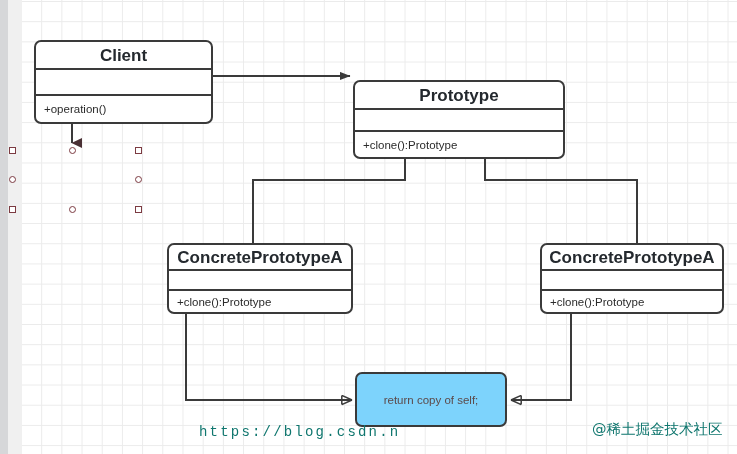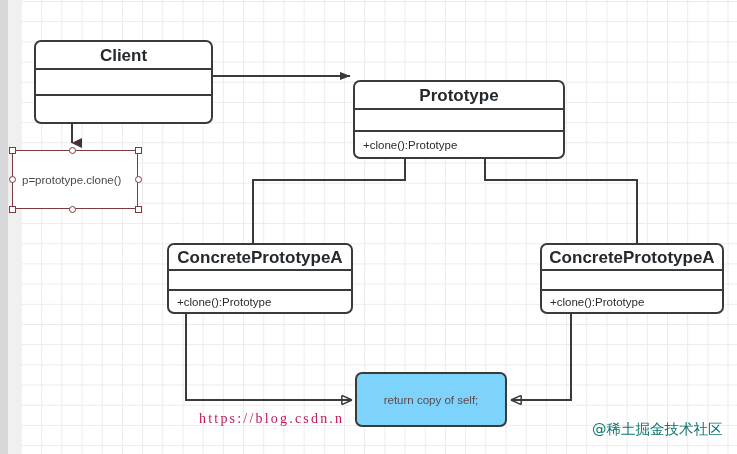--- a/index.html
+++ b/index.html
@@ -114,25 +114,25 @@
     position: absolute;
     width: 7px; height: 7px;
     background: #ffffff;
     border: 1.5px solid #7c3b42;
     border-radius: 50%;
     box-sizing: border-box;
   }
   
   .wm-url {
     position: absolute;
-    left: 199px; top: 411px;
-    font-family: Liberation Serif, serif;
+    left: 199px; top: 424px;
+    font-family: Liberation Mono, monospace;
     font-size: 14px;
     letter-spacing: 2.2px;
-    color: #be185d;
+    color: #0f766e;
     white-space: nowrap;
     user-select: none;
   }
   .wm-brand {
     position: absolute;
     left: 592px; top: 420px;
     font-family: "DejaVu Sans", sans-serif;
     font-size: 14.5px;
     color: #0f766e;
     white-space: nowrap;
@@ -186,43 +186,41 @@
     </g>
 
     <g>
       <path d="M571,313 L571,400 L511,400" fill="none" stroke="#3a3a3a" stroke-width="2" stroke-linejoin="miter" marker-end="url(#open-tri)"></path>
     </g>
   </svg>
 
   <div class="uml-class" style="left:34px; top:40px; width:179px; height:84px;">
     <div class="uml-name">Client</div>
     <div class="uml-attrs"></div>
+    <div class="uml-ops">+operation()</div>
   </div>
 
   <div class="uml-class" style="left:353px; top:40px; width:212px; height:79px;margin-top:40px;">
     <div class="uml-name">Prototype</div>
     <div class="uml-attrs" style="height:22px;"></div>
     <div class="uml-ops">+clone():Prototype</div>
   </div>
 
   <div class="uml-class" style="left:167px; top:243px; width:186px; height:71px;">
     <div class="uml-name" style="height:26px; line-height:26px;">ConcretePrototypeA</div>
     <div class="uml-attrs" style="height:20px;"></div>
     <div class="uml-ops" style="height:23px; line-height:23px;">+clone():Prototype</div>
   </div>
 
   <div class="uml-class" style="left:540px; top:243px; width:184px; height:71px;">
     <div class="uml-name" style="height:26px; line-height:26px;">ConcretePrototypeA</div>
     <div class="uml-attrs" style="height:20px;"></div>
     <div class="uml-ops" style="height:23px; line-height:23px;">+clone():Prototype</div>
   </div>
 
-  <div class="note-selected" style="left:12px; top:150px; width:126px; height:59px;">
-    <span>p=prototype.clone()</span>
-  </div>
   <div class="handle-sq" style="left:9px;  top:147px;"></div>
   <div class="handle-sq" style="left:135px;top:147px;"></div>
   <div class="handle-sq" style="left:9px;  top:206px;"></div>
   <div class="handle-sq" style="left:135px;top:206px;"></div>
   <div class="handle-ci" style="left:69px; top:147px;"></div>
   <div class="handle-ci" style="left:69px; top:206px;"></div>
   <div class="handle-ci" style="left:9px;  top:176px;"></div>
   <div class="handle-ci" style="left:135px;top:176px;"></div>
 
   <div class="note-plain" style="left:355px; top:372px; width:152px; height:55px;">

